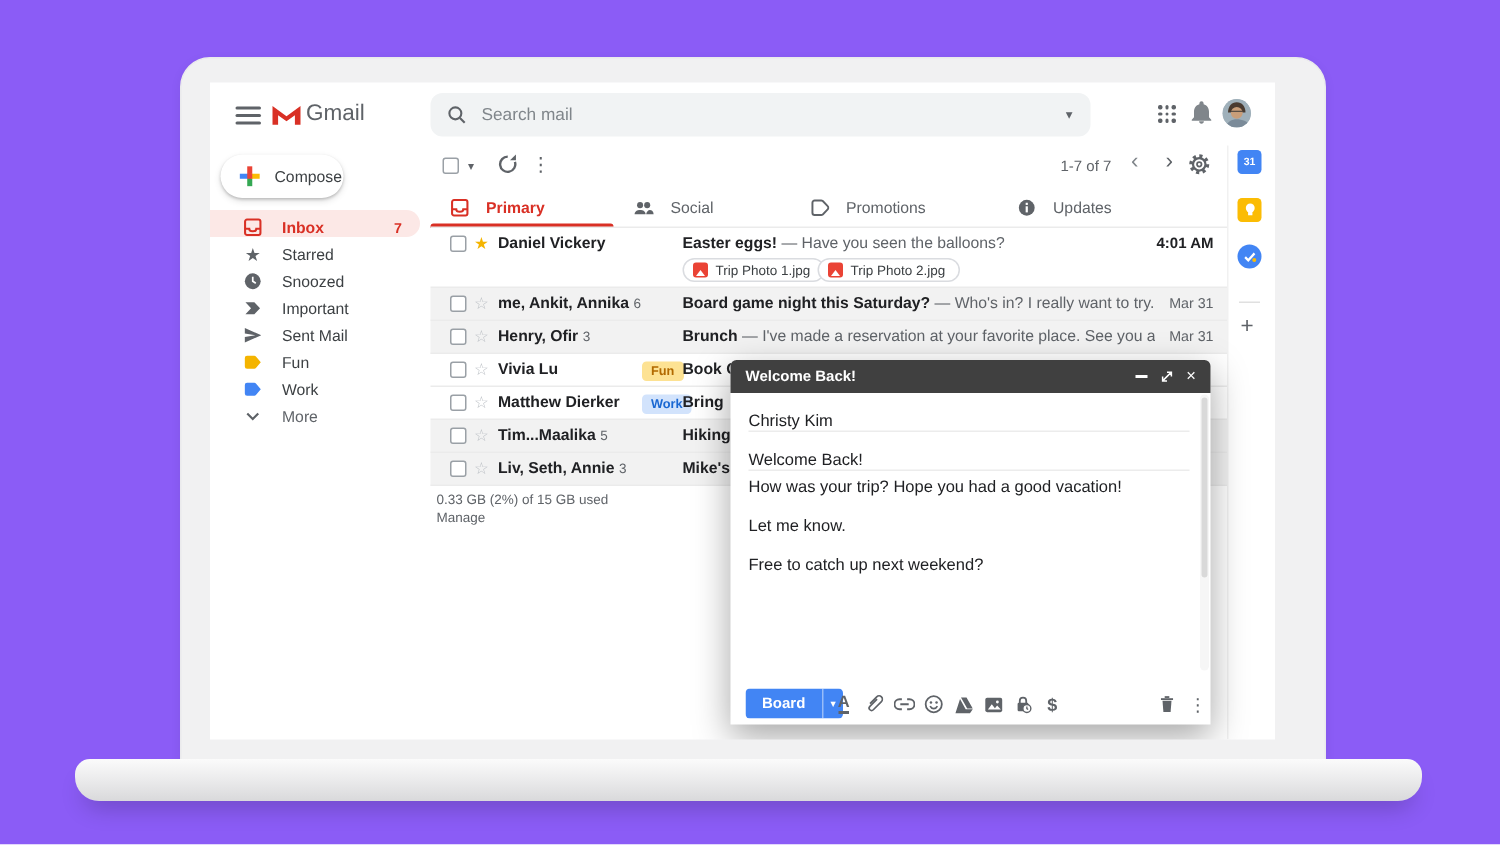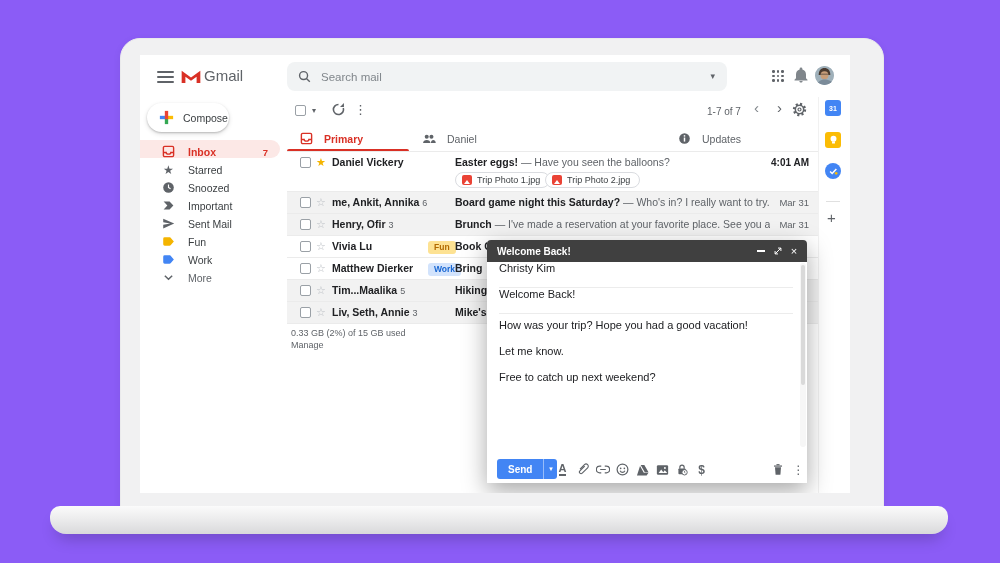--- a/index.html
+++ b/index.html
@@ -74,21 +74,21 @@
 
   
   .rdivider{position:absolute;left:678px;top:42px;width:1px;height:396px;background:#f1f1f1}
   .sq{position:absolute;left:685px;width:16px;height:16px;border-radius:3px;display:flex;align-items:center;justify-content:center;cursor:pointer}
 
   
   .compose{position:absolute;left:347px;top:185px;width:320px;height:243px;background:#fff;border-radius:4px 4px 0 0;box-shadow:0 8px 24px rgba(0,0,0,.35);z-index:5}
   .chead{position:absolute;left:0;top:0;right:0;height:22px;background:#404040;border-radius:4px 4px 0 0;display:flex;align-items:center;padding:0 10px}
   .chead .ttl{font-size:10px;font-weight:bold;color:#fff}
   .cctl{position:absolute;top:0;height:22px;width:16px;display:flex;align-items:center;justify-content:center;cursor:pointer;color:#fff}
-  .cfield{position:absolute;left:12px;right:14px;height:26px;display:flex;align-items:flex-start;font-size:11px;color:var(--dark);border-bottom:1px solid #ececec;cursor:text}
+  .cfield{position:absolute;left:12px;right:14px;height:26px;display:flex;align-items:flex-end;font-size:11px;color:var(--dark);border-bottom:1px solid #ececec;cursor:text}
   .cbody{position:absolute;left:12px;right:20px;top:78px;font-size:11px;color:var(--dark);line-height:15px;cursor:text}
   .cbody p{margin-bottom:11px}
   .cscroll{position:absolute;right:1px;top:23px;bottom:36px;width:6px;background:#f6f6f6;border-radius:3px}
   .cscroll i{position:absolute;left:1px;right:1px;top:2px;height:120px;background:#d9d9d9;border-radius:2px}
   .send{position:absolute;left:10px;top:219px;height:20px;display:flex;cursor:pointer;border-radius:3px;overflow:hidden}
   .send .smain{background:var(--send-blue);color:#fff;font-size:10px;font-weight:bold;display:flex;align-items:center;padding:0 11px}
   .send .scaret{background:var(--send-blue);border-left:1px solid rgba(255,255,255,.45);width:14px;display:flex;align-items:center;justify-content:center;color:#fff;font-size:7px}
   .fico{position:absolute;top:222px;width:15px;height:15px;display:flex;align-items:center;justify-content:center;cursor:pointer;color:var(--gray)}
   .alet{font-size:11px;font-weight:bold;color:var(--gray);border-bottom:2px solid var(--gray);line-height:11px}
 </style>
@@ -168,21 +168,27 @@
         </svg>
       <span>Primary</span>
     </div>
     <div class="tab" style="left:269px;width:118px;font-weight:normal">
       <svg width="14" height="13" viewBox="0 0 16 14">
           <circle cx="5.4" cy="5" r="2.3" fill="#5f6368"></circle>
           <circle cx="10.8" cy="5" r="2.3" fill="#5f6368"></circle>
           <path d="M1.2 12c0-2.2 2-3.3 4.2-3.3S9.6 9.8 9.6 12z" fill="#5f6368"></path>
           <path d="M10 12c.3-1.9 1.6-3.3 2.8-3.3 1.5 0 2.9 1.1 2.9 3.3z" fill="#5f6368"></path>
         </svg>
-      <span>Daniel</span>
+      <span>Social</span>
+    </div>
+    <div class="tab" style="left:387px;width:120px;font-weight:normal">
+      <svg width="13" height="13" viewBox="0 0 16 16">
+          <path d="M2 3.8A1.8 1.8 0 013.8 2h5.4c.5 0 .9.2 1.3.5l4 4.2a1.8 1.8 0 010 2.6l-4 4.2c-.4.3-.8.5-1.3.5H3.8A1.8 1.8 0 012 12.2z" fill="none" stroke="#5f6368" stroke-width="1.6"></path>
+        </svg>
+      <span>Promotions</span>
     </div>
     <div class="tab" style="left:525px;width:120px;font-weight:normal">
       <svg width="13" height="13" viewBox="0 0 16 16">
           <circle cx="8" cy="8" r="6.5" fill="#5f6368"></circle>
           <rect x="7.1" y="6.8" width="1.8" height="5" fill="#fff"></rect>
           <rect x="7.1" y="3.9" width="1.8" height="1.8" fill="#fff"></rect>
         </svg>
       <span>Updates</span>
     </div>
     <div class="tabsline"></div>
@@ -373,21 +379,21 @@
         <p>How was your trip? Hope you had a good vacation!</p>
         <p>Let me know.</p>
         <p>Free to catch up next weekend?</p>
       </div>
 
       <div class="cscroll">
           <i></i>
         </div>
 
       <div class="send">
-        <span class="smain">Send</span>
+        <span class="smain">Board</span>
         <span class="scaret">▾</span>
       </div>
 
       <span class="fico" style="left:68px">
           <span class="alet">A</span>
         </span>
       <span class="fico" style="left:88px">
           <svg width="12" height="13" viewBox="0 0 14 15">
             <path d="M5 8.5l5.2-5.2a2.6 2.6 0 013.7 3.7L7.6 13.3a1.9 1.9 0 01-2.7-2.7l5.6-5.6" transform="translate(-1.5 -1.5)" fill="none" stroke="#5f6368" stroke-width="1.3"></path>
           </svg>

